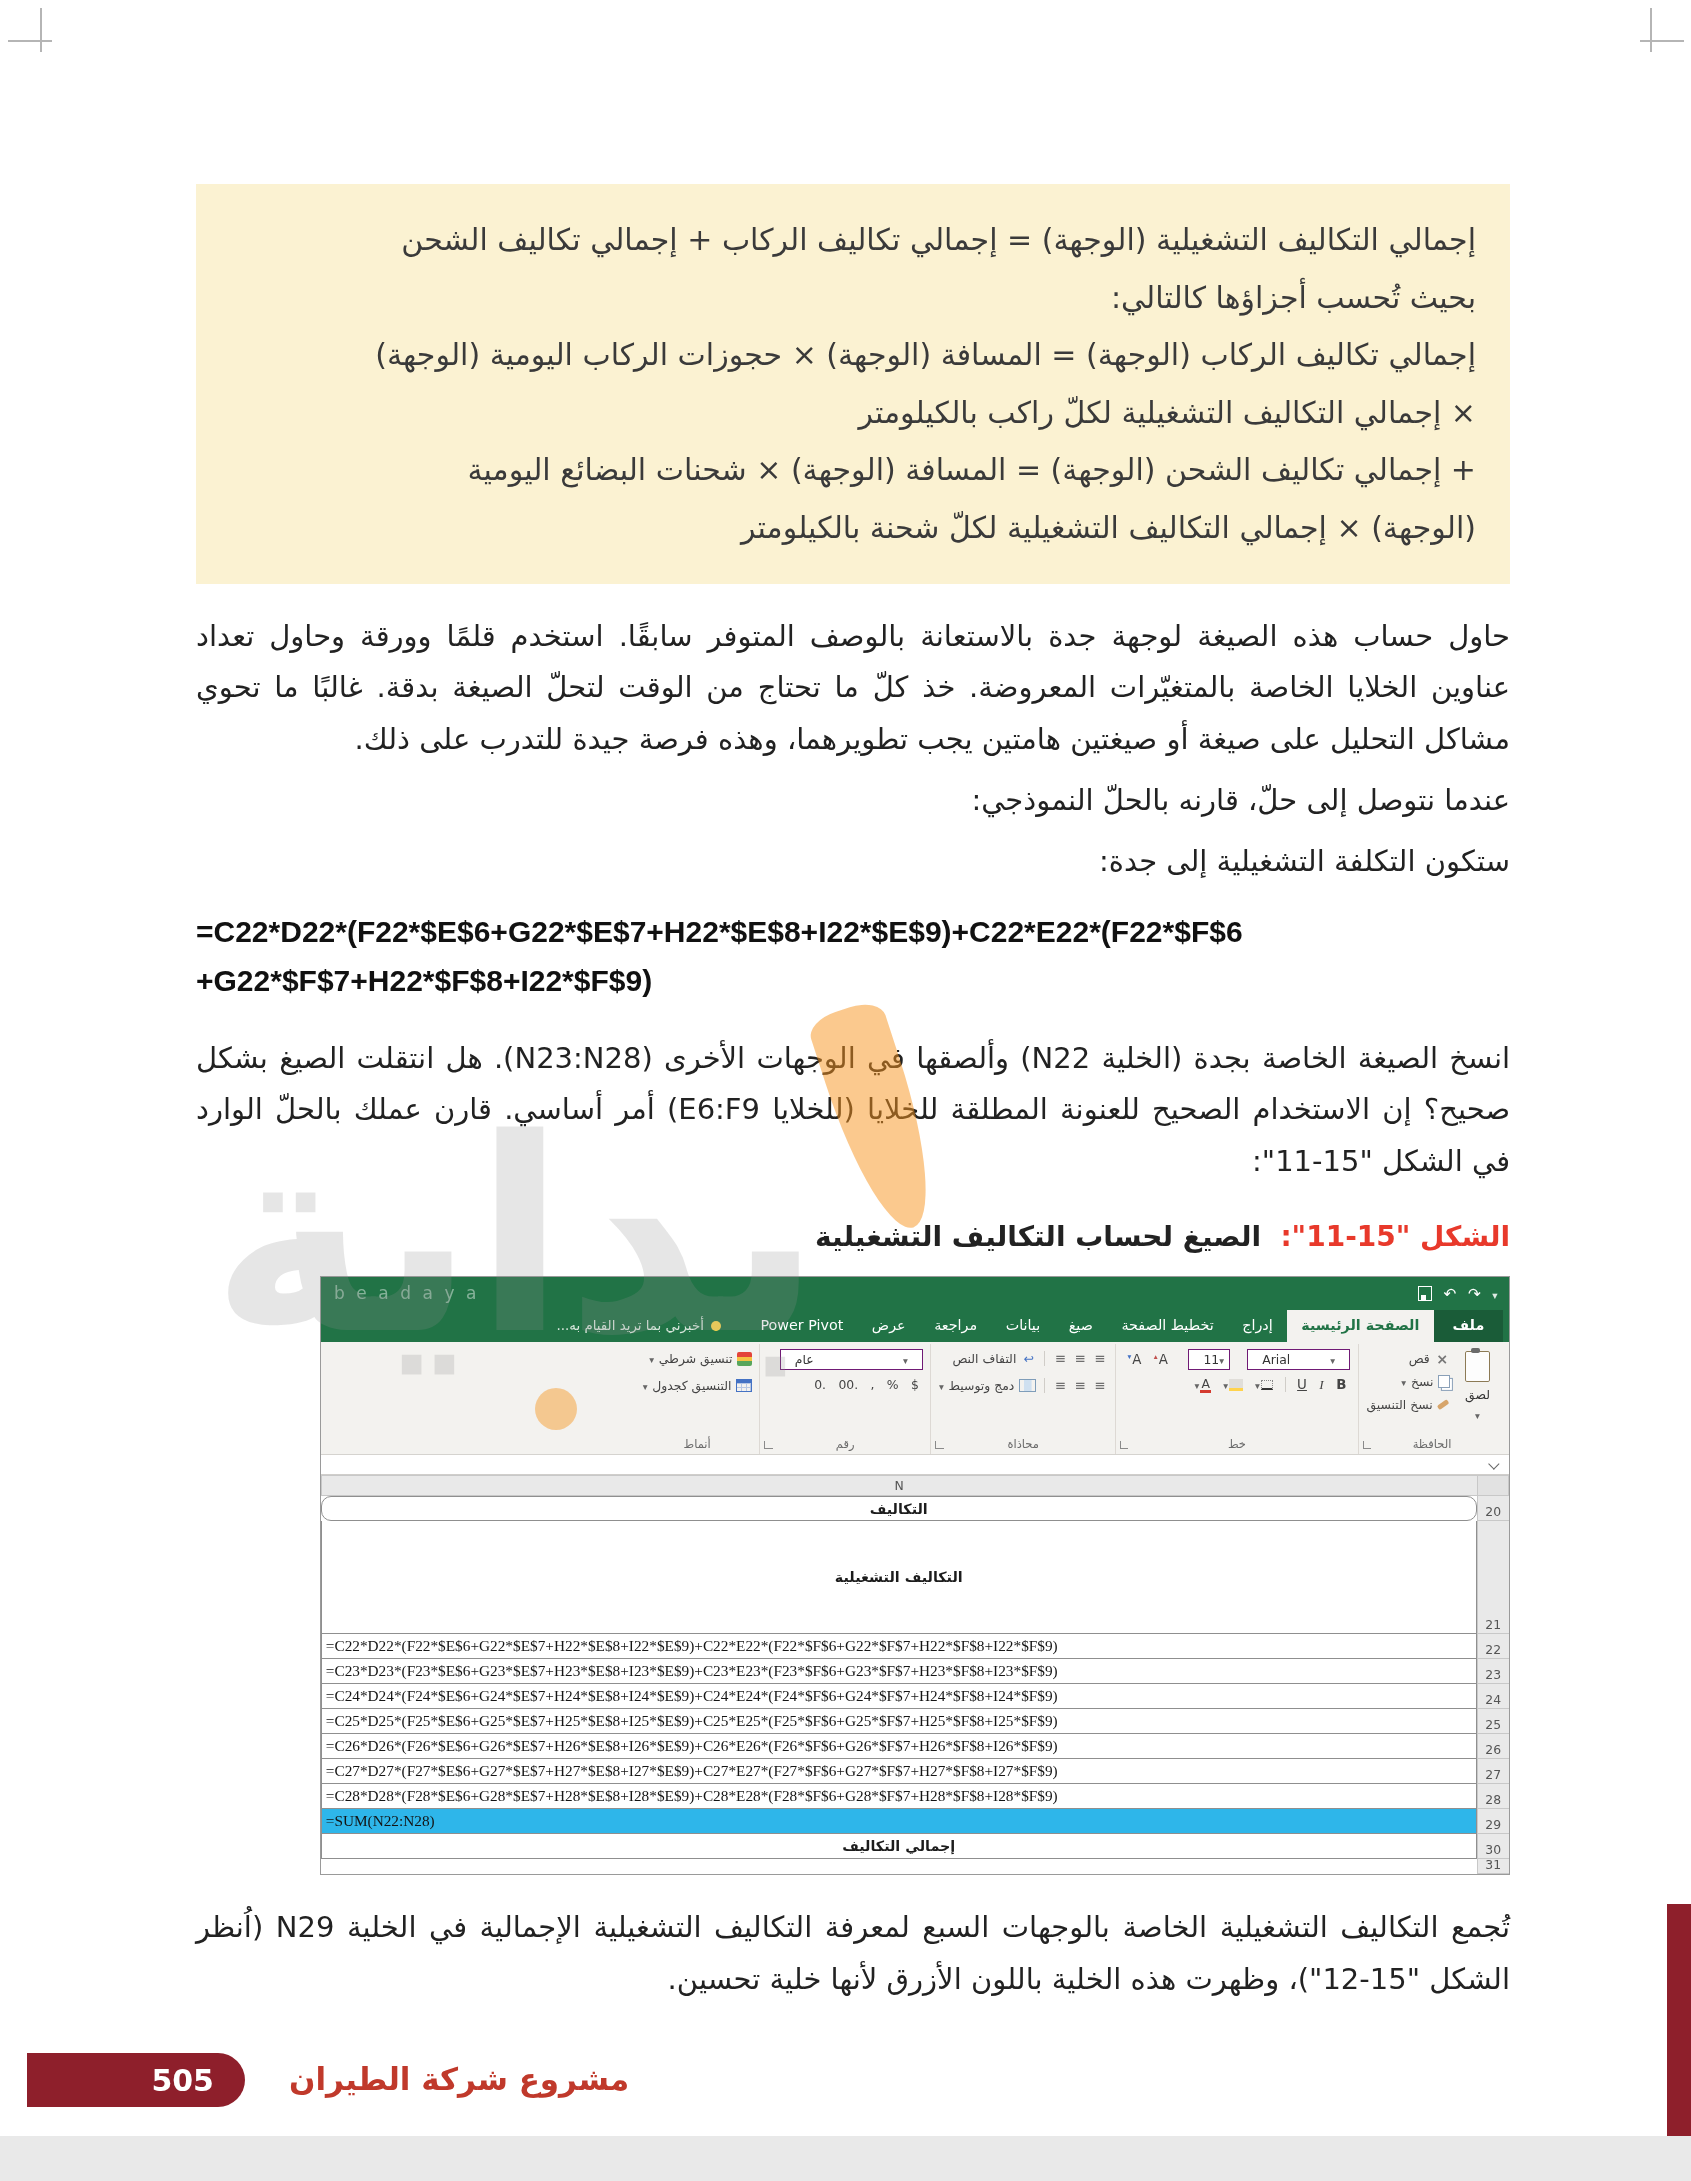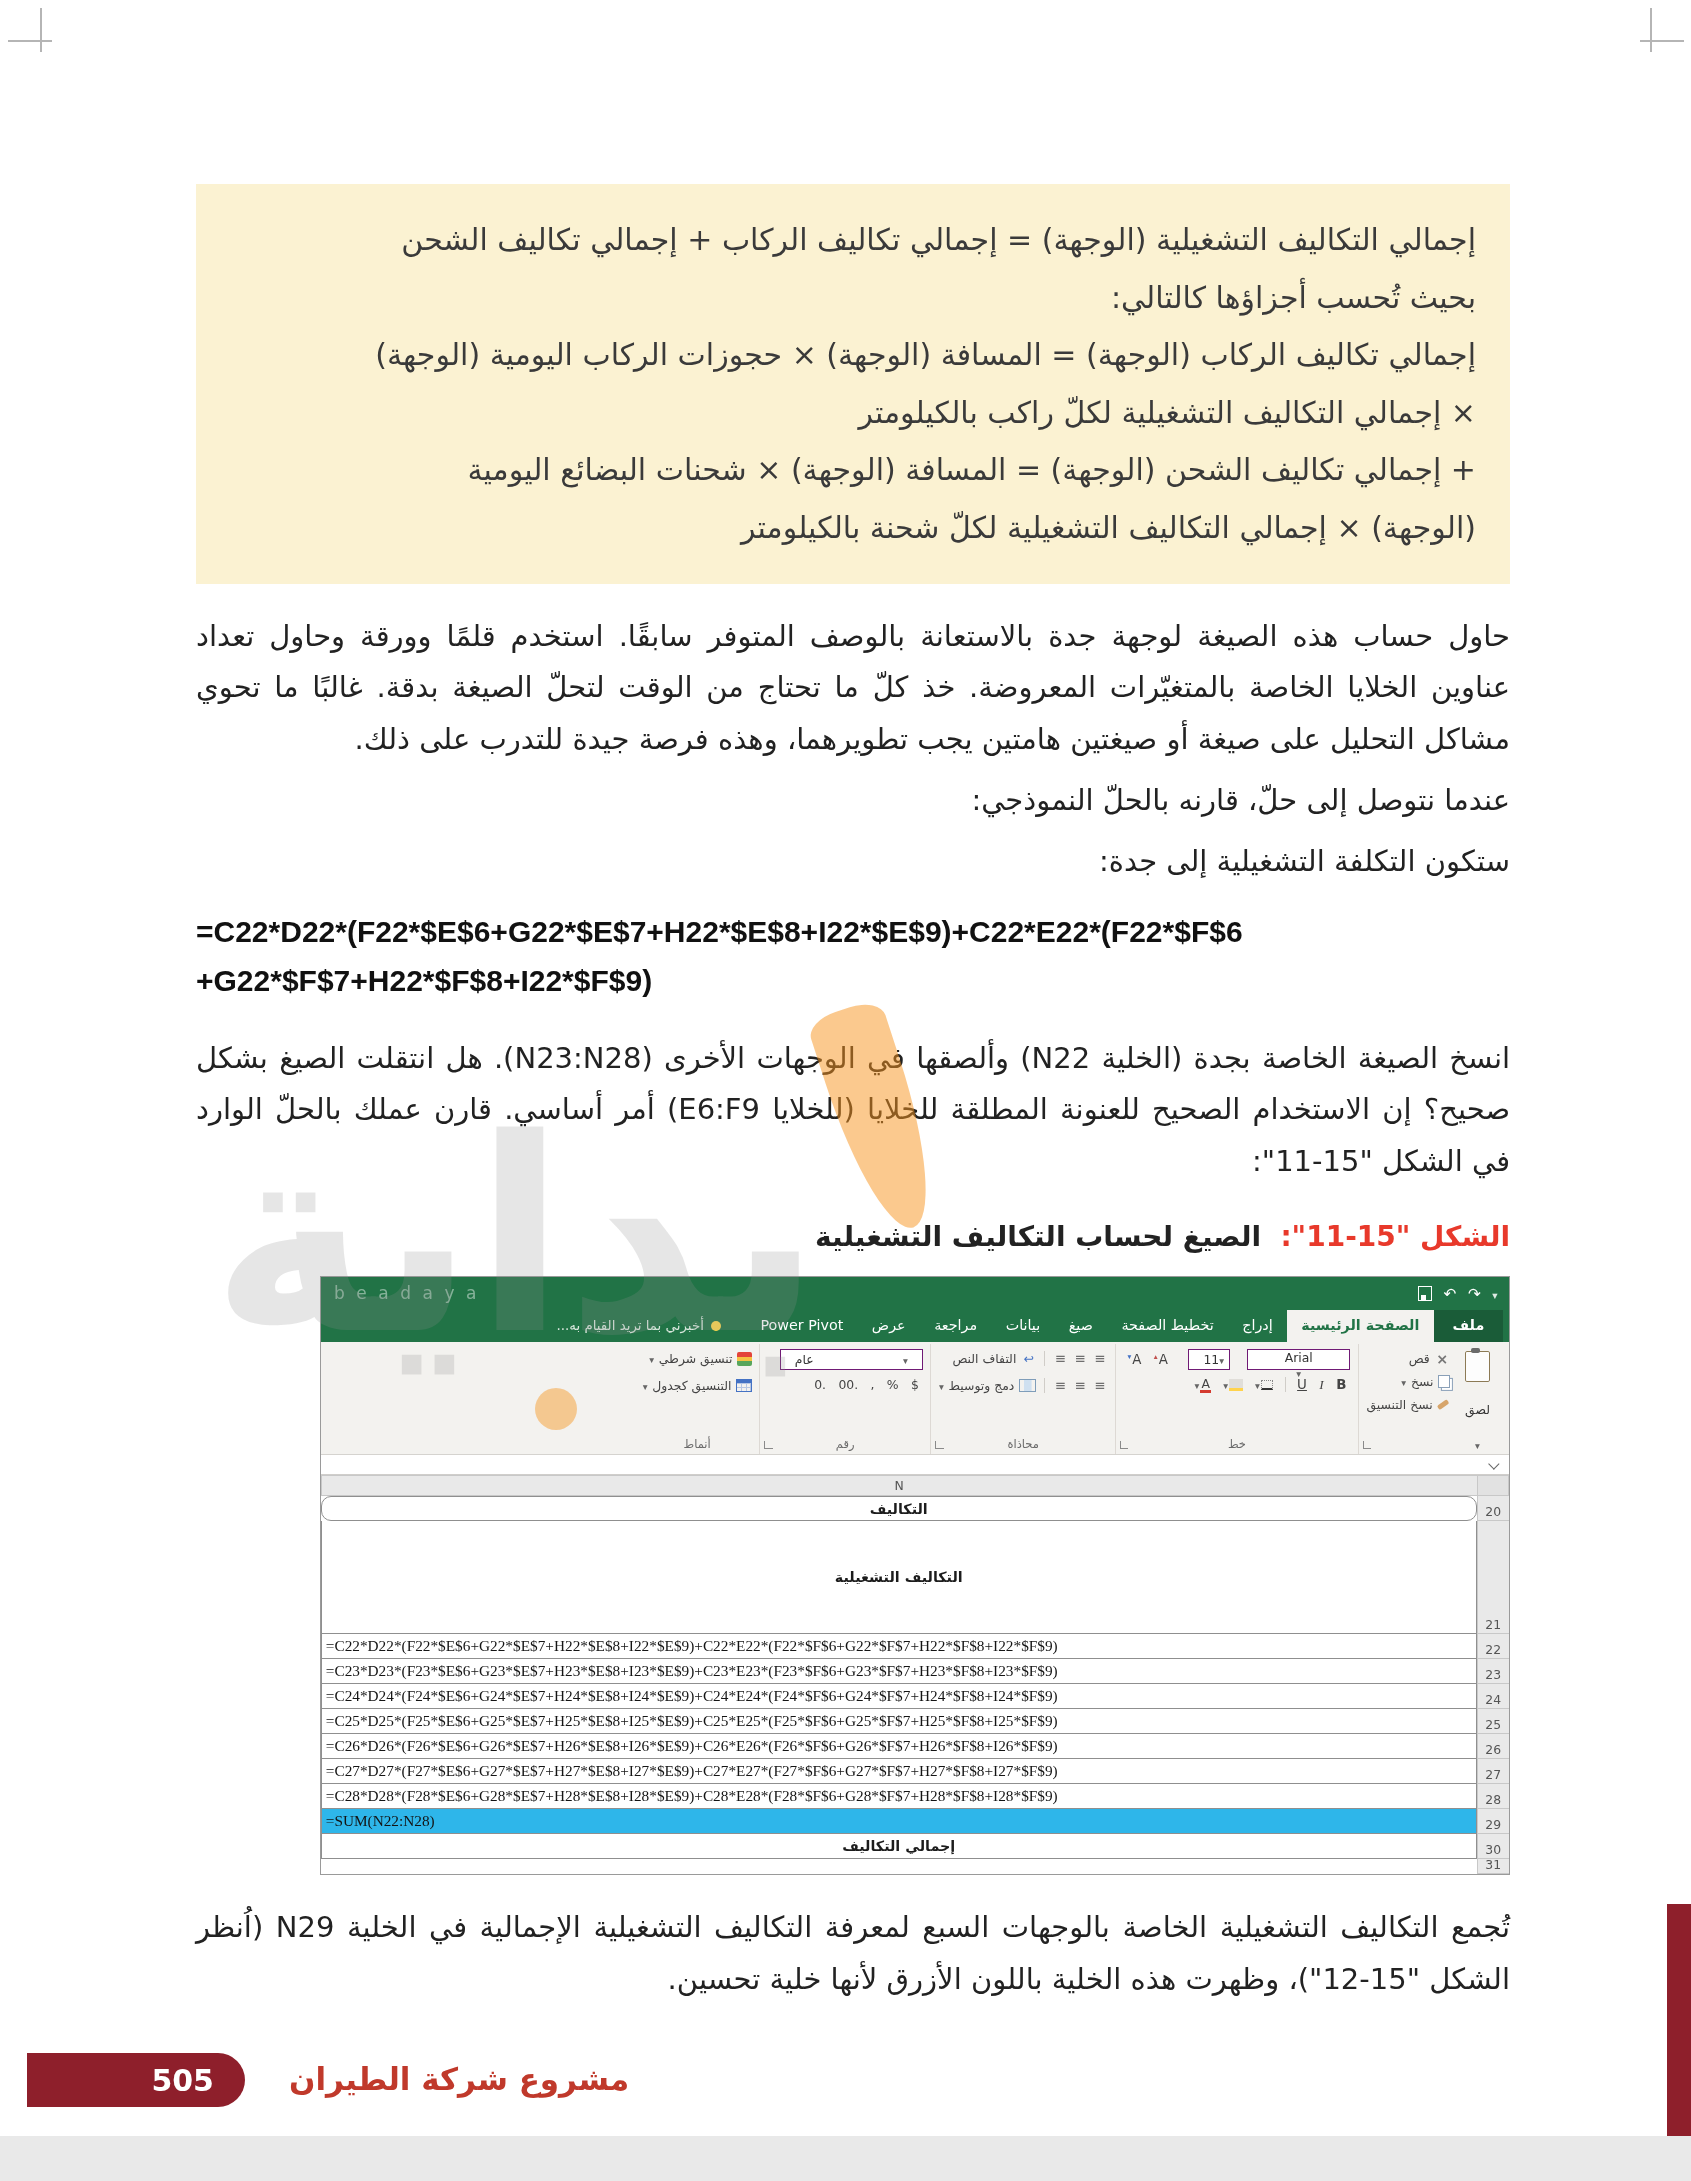--- a/index.html
+++ b/index.html
@@ -57,21 +57,21 @@
           padding:0 7.6px;position:relative;box-sizing:border-box;}
   .rgroup:last-child{border-left:none;}
   .rbody{flex:1;display:flex;direction:rtl;gap:7.6px;padding-top:4.8px;}
   .rbody.col{flex-direction:column;gap:6.7px;}
   .rlabel{height:20px;line-height:20px;font-size:11.5px;color:#6b6b6b;text-align:center;}
   .launch{position:absolute;left:3.8px;bottom:4.8px;width:7.6px;height:7.6px;
           border-left:1.9px solid #8a8a8a;border-bottom:1.9px solid #8a8a8a;}
   .dd::before{content:"▾";font-size:9.6px;color:#666;}
 
   .paste{display:flex;flex-direction:column;align-items:center;font-size:12.4px;color:#333;
-         padding:1.9px 7.6px;gap:20px;}
+         padding:1.9px 7.6px;gap:5px;}
   .clip-ic{width:23px;height:29px;background:#fdfdfd;border:1.9px solid #8c7a55;border-radius:1.9px;position:relative;}
   .clip-ic::before{content:"";position:absolute;top:-3.8px;left:4.8px;width:9.6px;height:4.8px;background:#6b6b6b;border-radius:1.9px;}
   .minis{display:flex;flex-direction:column;gap:2.9px;}
   .mini{display:flex;direction:rtl;align-items:center;gap:4.8px;font-size:12.4px;color:#444;height:20px;white-space:nowrap;}
   .mic{width:15.3px;height:13.4px;display:inline-flex;align-items:center;justify-content:center;}
   .mic-cut::before{content:"×";color:#777;font-weight:bold;font-size:14.3px;}
   .mic-copy{width:9.6px;height:11.5px;border:1px solid #8aa0b8;background:#fff;
             box-shadow:2.9px 2.9px 0 -1px #fff,2.9px 2.9px 0 0 #8aa0b8;}
   .mic-brush{width:12.4px;height:4.8px;background:#d7a56a;border-radius:1.9px;transform:rotate(-35deg);}
   .mic-wrap::before{content:"↩";color:#4472c4;font-size:12.4px;}
@@ -80,21 +80,21 @@
   .mic-cf{width:14.3px;height:13.4px;border-radius:1.9px;
           background:linear-gradient(180deg,#e3443a 33%,#f5c242 33% 66%,#58a65c 66%);}
   .mic-table{width:15.3px;height:12.4px;border:1px solid #4472c4;box-sizing:border-box;
              background:linear-gradient(#4472c4 2.9px,rgba(0,0,0,0) 2.9px),
                         repeating-linear-gradient(0deg,rgba(0,0,0,0) 0 2.9px,#b7c7e3 2.9px 3.8px),
                         repeating-linear-gradient(90deg,rgba(0,0,0,0) 0 3.8px,#b7c7e3 3.8px 4.8px);}
 
   .frow{display:flex;direction:rtl;align-items:center;gap:4.8px;}
   .combo{background:#fff;border:1px solid #701a75;height:21px;display:flex;direction:ltr;
          align-items:center;justify-content:space-between;padding:0 14px;font-size:12.4px;color:#333;box-sizing:border-box;margin-left:12px;}
-  .w110{width:103px;flex-direction:column;} .w44{width:42px;align-items:center;} .w140{width:143px;}
+  .w110{width:103px;} .w44{width:42px;align-items:center;} .w140{width:143px;}
   .fbtn{font-size:13.4px;color:#444;padding:0 3.8px;display:inline-flex;align-items:center;gap:1px;}
   .fbtn.b{font-weight:bold;} .fbtn.i{font-style:italic;font-family:"Liberation Serif",serif;}
   .fbtn.u{text-decoration:underline;}
   .ar-up::before{content:"▴";font-size:7.6px;color:#c0504d;vertical-align:top;}
   .ar-dn::before{content:"▾";font-size:7.6px;color:#4472c4;vertical-align:top;}
   .vsep{width:1px;height:15.3px;background:#d0cdc8;margin:0 2.9px;}
   .ic-borders{display:inline-block;width:12.4px;height:10.5px;border:1px dotted #888;border-bottom:2.9px solid #333;box-sizing:border-box;}
   .ic-fill{display:inline-block;width:13.4px;height:8.6px;background:#e0ded9;border-bottom:3.8px solid #ffd34d;}
   .ic-fc{border-bottom:3.8px solid #d43b2f;font-size:12.4px;line-height:1.1;padding:0 1px;}
   .al-ic{font-size:13.4px;color:#6f6f6f;padding:0 1.9px;}

